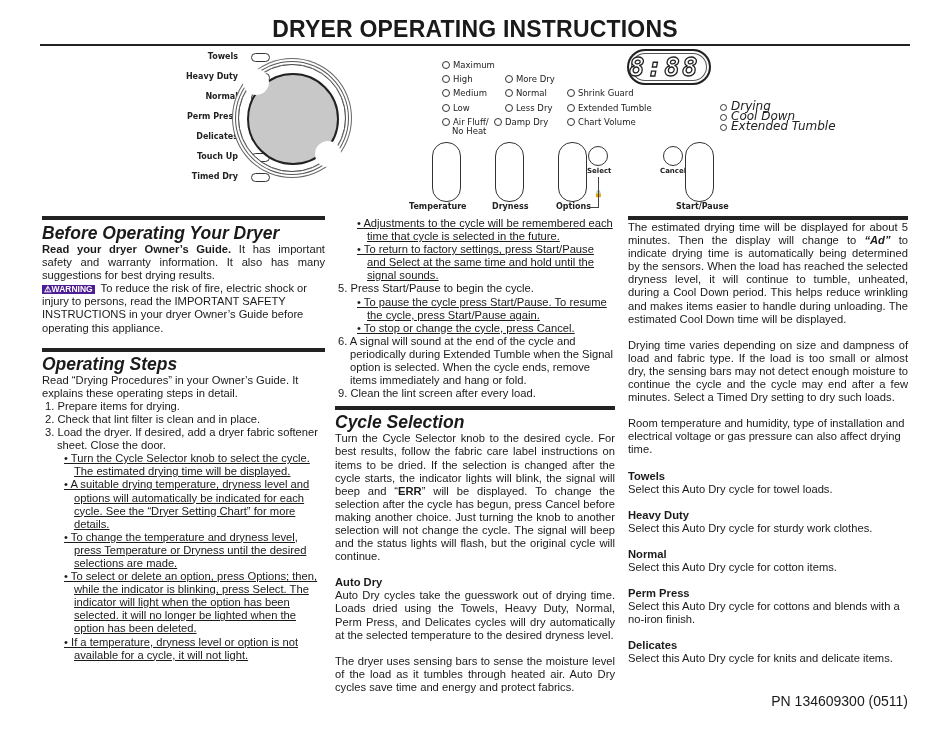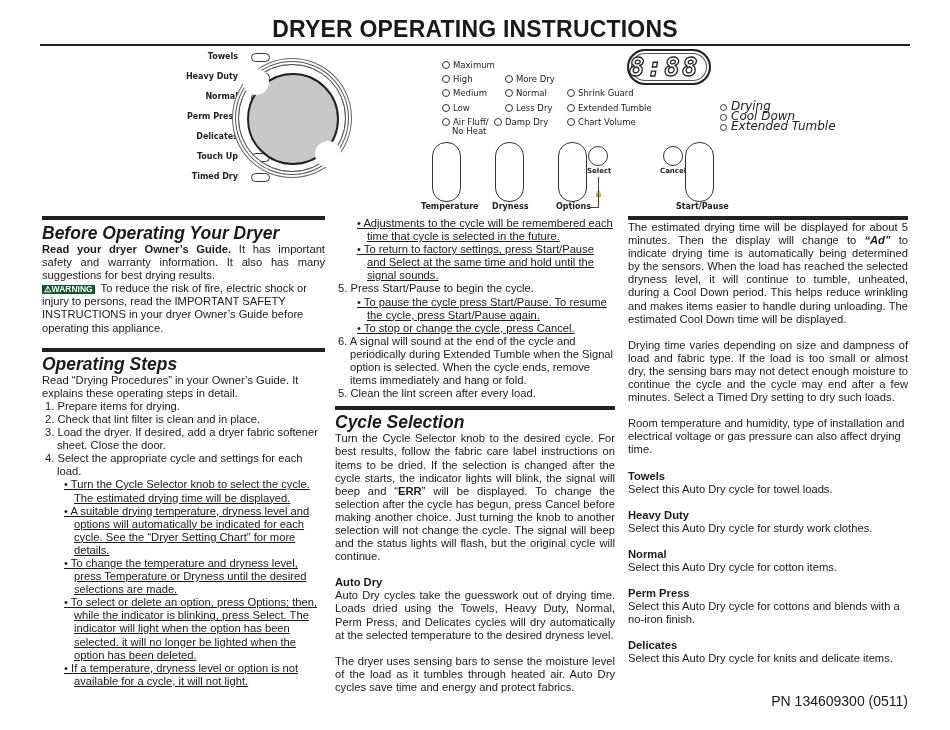--- a/index.html
+++ b/index.html
@@ -27,21 +27,21 @@
   .lock-line { position:absolute; border-right:1px solid #444; border-bottom:1px solid #444; }
   .lock { position:absolute; font-size:7px; }
   .col { position:absolute; font-size:11.2px; line-height:13.1px; color:#1a1a1a; }
   .col p { margin:0; }
   .rule { height:4px; background:#222; }
   .h2 { font-weight:bold; font-size:17.5px; line-height:20px;font-style:italic; }
   .h3 { font-weight:bold; font-size:11.2px; }
   .just { text-align:justify; }
   .indent1 { padding-left:15px; text-indent:-12px; }
   .indent2 { padding-left:32px; text-indent:-10px;text-decoration:underline; }
-  .warn { display:inline-block; background:#14532d; color:#fff; font-weight:bold; font-size:8.5px; line-height:9px; padding:0 2px; margin-right:3px; }
+  .warn { display:inline-block; background:#4c1d95; color:#fff; font-weight:bold; font-size:8.5px; line-height:9px; padding:0 2px; margin-right:3px; }
   .gap { height:13px; }
   .pn { position:absolute; right:42px; top:693px; font-size:14px; }
 </style>
 </head>
 <body>
 
 <div class="title">DRYER OPERATING INSTRUCTIONS</div>
 <div class="title-rule"></div>
 
 <div class="panel">
@@ -101,21 +101,21 @@
 
   <div class="status" style="left:655px; top:53px"><span class="dot"></span><span>Drying</span></div>
   <div class="status" style="left:655px; top:63px"><span class="dot"></span><span>Cool Down</span></div>
   <div class="status" style="left:655px; top:73px"><span class="dot"></span><span>Extended Tumble</span></div>
 
   <div class="display">
     <span class="digits">8:88</span>
   </div>
 
   <div class="pill" style="left:392px; top:96px"></div>
-  <div class="btn-lbl" style="left:381px; top:156px">Temperature</div>
+  <div class="btn-lbl" style="left:369px; top:156px">Temperature</div>
 
   <div class="pill" style="left:455px; top:96px"></div>
   <div class="btn-lbl" style="left:452px; top:156px">Dryness</div>
 
   <div class="pill" style="left:518px; top:96px"></div>
   <div class="btn-lbl" style="left:516px; top:156px">Options</div>
 
   <div class="circle-btn" style="left:548px; top:100px"></div>
   <div class="btn-lbl sm" style="left:547px; top:121px">Select</div>
   <div class="lock" style="left:554px; top:144px">🔒</div>
@@ -133,36 +133,35 @@
   <div class="h2" style="margin-top:3px;">Before Operating Your Dryer</div>
   <p class="just"><b>Read your dryer Owner’s Guide.</b><span> It has important safety and warranty information.  It also has many suggestions for best drying results.</span></p>
   <p><span class="warn">⚠WARNING</span><span> To reduce the risk of fire, electric shock or injury to persons, read the IMPORTANT SAFETY INSTRUCTIONS in your dryer Owner’s Guide before operating this appliance.</span></p>
   <div style="height:13px"></div>
   <div class="rule"></div>
   <div class="h2" style="margin-top:2px;">Operating Steps</div>
   <p>Read “Drying Procedures” in your Owner’s Guide.  It explains these operating steps in detail.</p>
   <p class="indent1">1.  Prepare items for drying.</p>
   <p class="indent1">2.  Check that lint filter is clean and in place.</p>
   <p class="indent1">3.  Load the dryer. If desired, add a dryer fabric softener sheet. Close the door.</p>
-  <p class="indent1">4.  Select  the appropriate cycle and  settings for each load.</p>
   <p class="indent2">• Turn the Cycle Selector knob to select the cycle. The estimated drying time will be displayed.</p>
   <p class="indent2">•  A suitable drying temperature, dryness level and options will automatically be indicated for each cycle.  See the “Dryer Setting Chart” for more details.</p>
   <p class="indent2">• To change the temperature and dryness level, press Temperature or Dryness until the desired selections are made.</p>
   <p class="indent2">• To select or delete an option, press Options; then, while the indicator is blinking, press Select.  The indicator will light when the option has been selected.  it will no longer be lighted when the option has been deleted.</p>
   <p class="indent2">• If a temperature, dryness level or option is not available for a cycle, it will not light.</p>
 </div>
 
 <div class="col" style="left:335px; top:217px; width:280px;">
   <p class="indent2">•  Adjustments to the cycle will be remembered each time that cycle is selected in the future.</p>
   <p class="indent2">•  To return to factory settings, press Start/Pause and Select at the same time and hold until the signal sounds.</p>
   <p class="indent1">5.  Press Start/Pause to begin the cycle.</p>
   <p class="indent2">• To pause the cycle press Start/Pause.  To resume the cycle, press Start/Pause again.</p>
   <p class="indent2">• To stop or change the cycle, press Cancel.</p>
   <p class="indent1">6.  A signal will sound at the end of the cycle and periodically during Extended Tumble when the Signal option is selected.  When the cycle ends, remove items immediately and hang or fold.</p>
-  <p class="indent1">5.  Clean the lint screen after every load.</p>
+  <p class="indent1">9.  Clean the lint screen after every load.</p>
   <div style="height:6px"></div>
   <div class="rule"></div>
   <div class="h2" style="margin-top:2px;">Cycle Selection</div>
   <p class="just"><span>Turn the Cycle Selector knob to the desired cycle.  For best results, follow the fabric care label instructions on items to be dried.  If the selection is changed after the cycle starts, the indicator lights will blink, the signal will beep and “</span><b>ERR</b><span>” will be displayed.  To change the selection after the cycle has begun, press Cancel before making another choice.  Just turning the knob to another selection will not change the cycle.  The signal will beep and the status lights will flash, but the original cycle will continue.</span></p>
   <div style="height:13px"></div>
   <div class="h3">Auto Dry</div>
   <p class="just">Auto Dry cycles take the guesswork out of drying time. Loads dried using the Towels, Heavy Duty, Normal, Perm Press, and Delicates cycles will dry automatically at the selected temperature to the desired dryness level.</p>
   <div class="gap"></div>
   <p class="just">The dryer uses sensing bars to sense  the moisture level of the load as it tumbles through heated air.  Auto Dry cycles save time and energy and protect fabrics.</p>
 </div>

